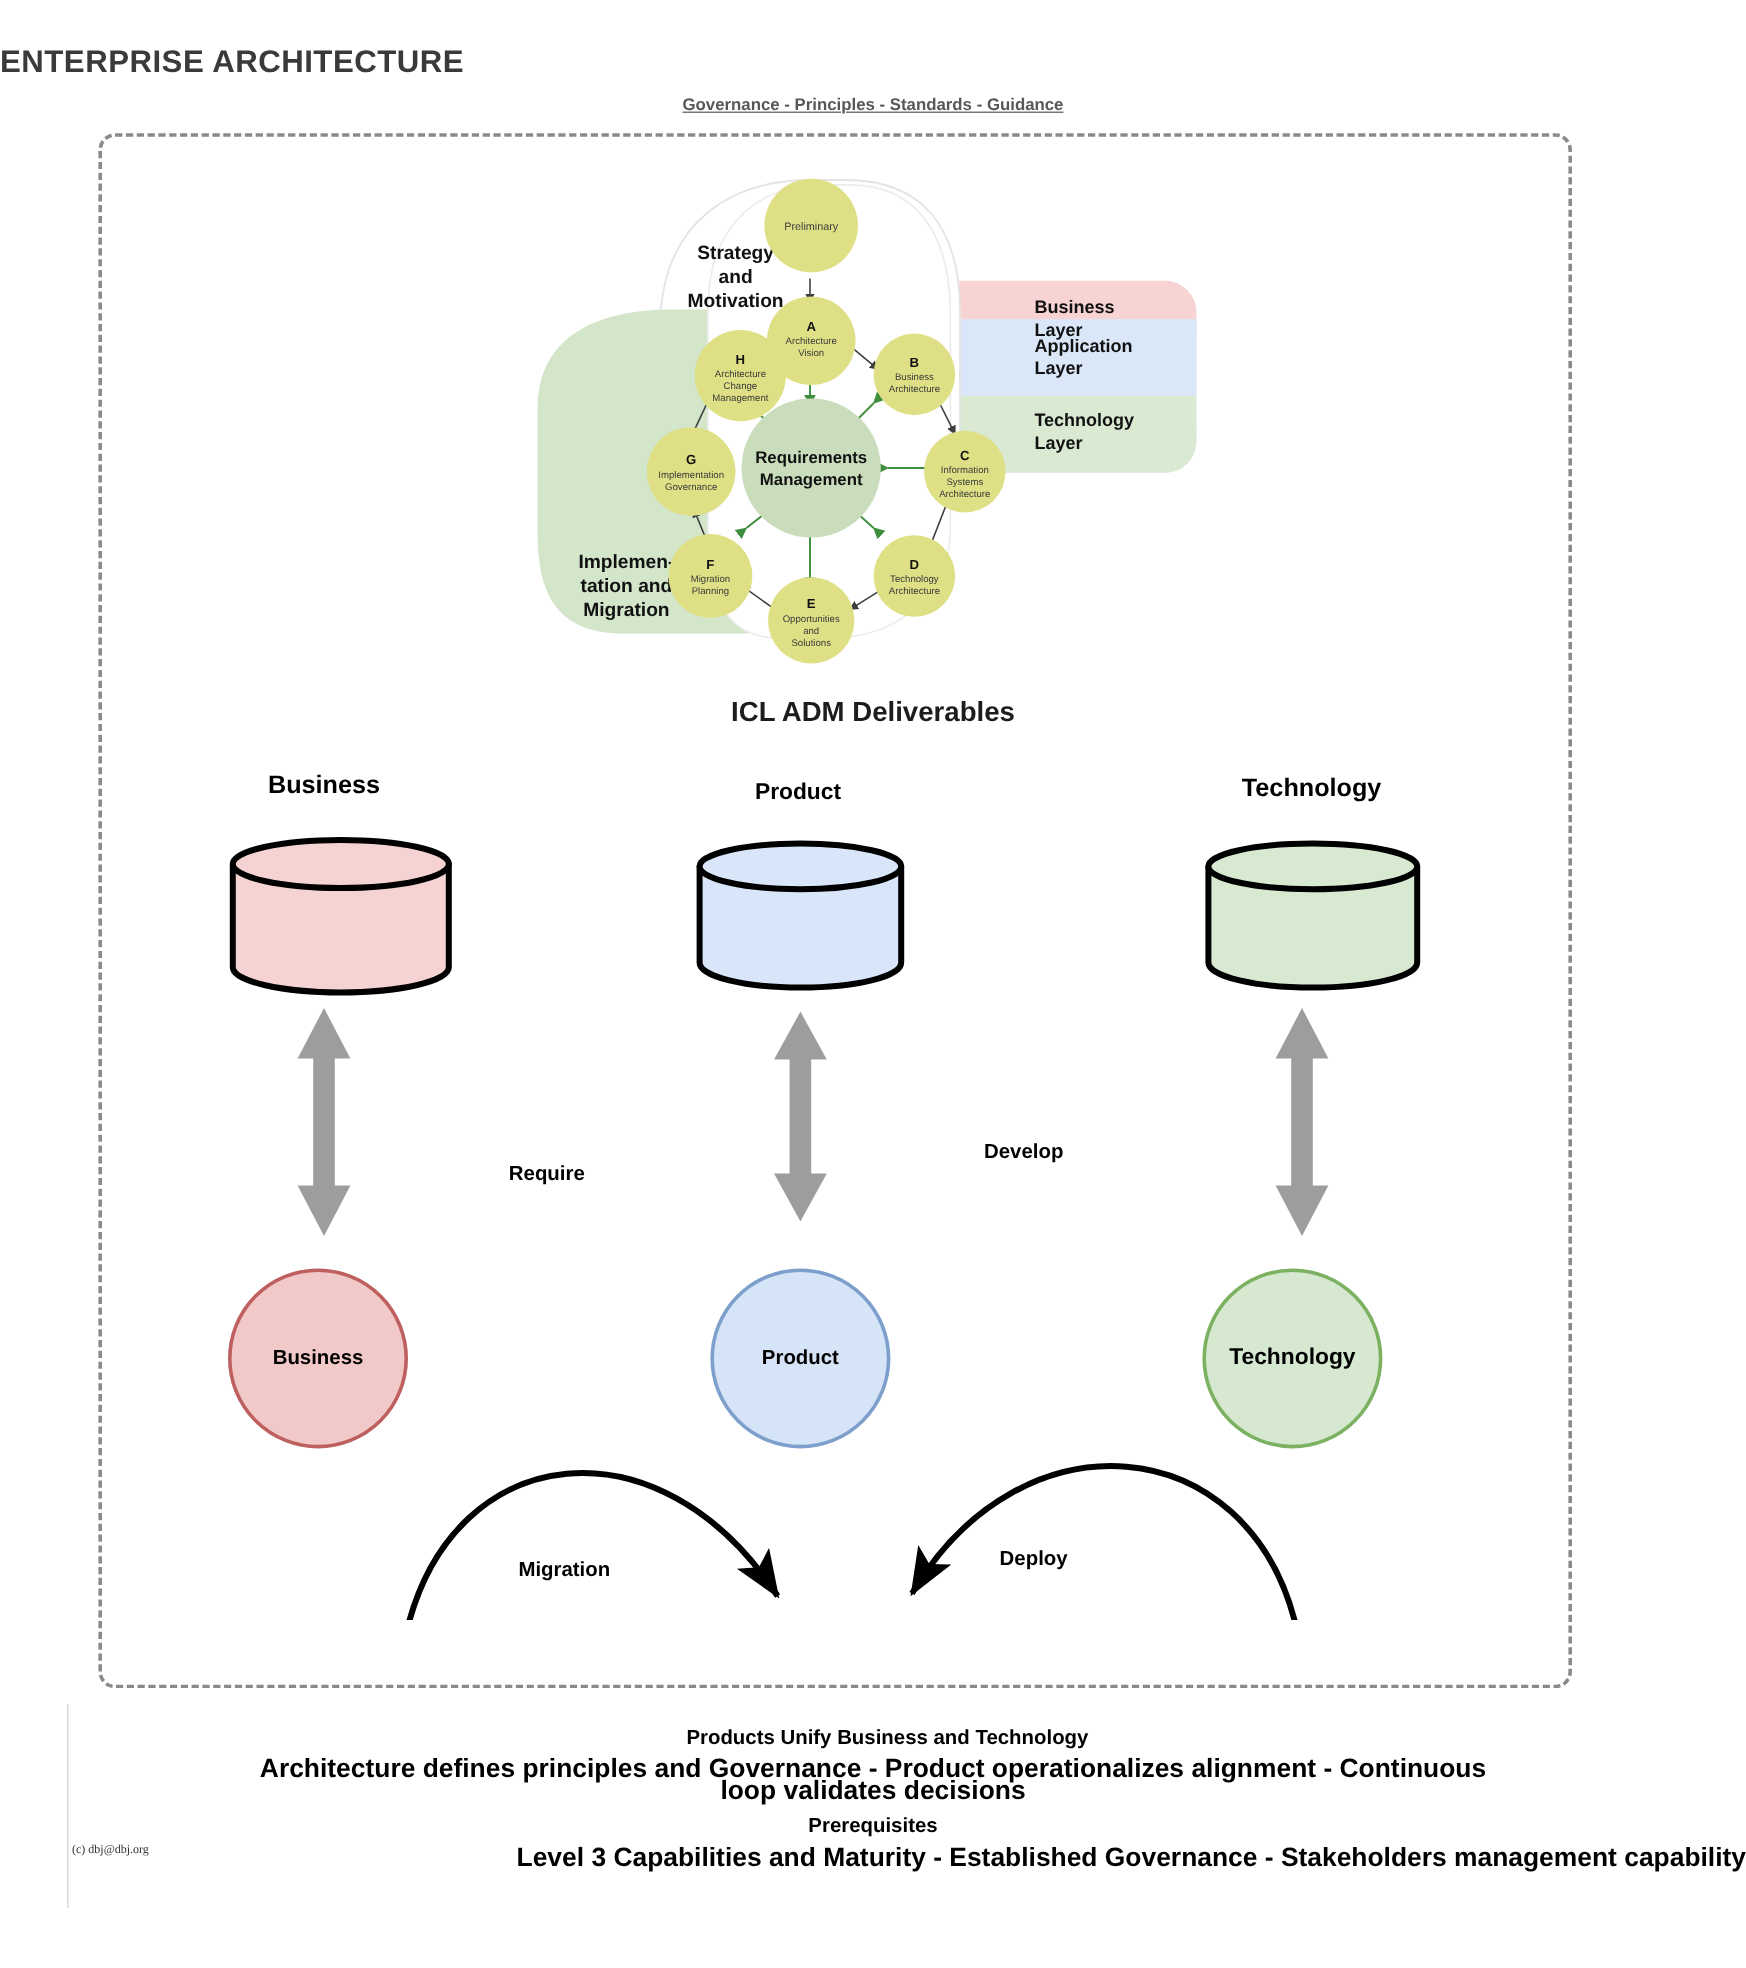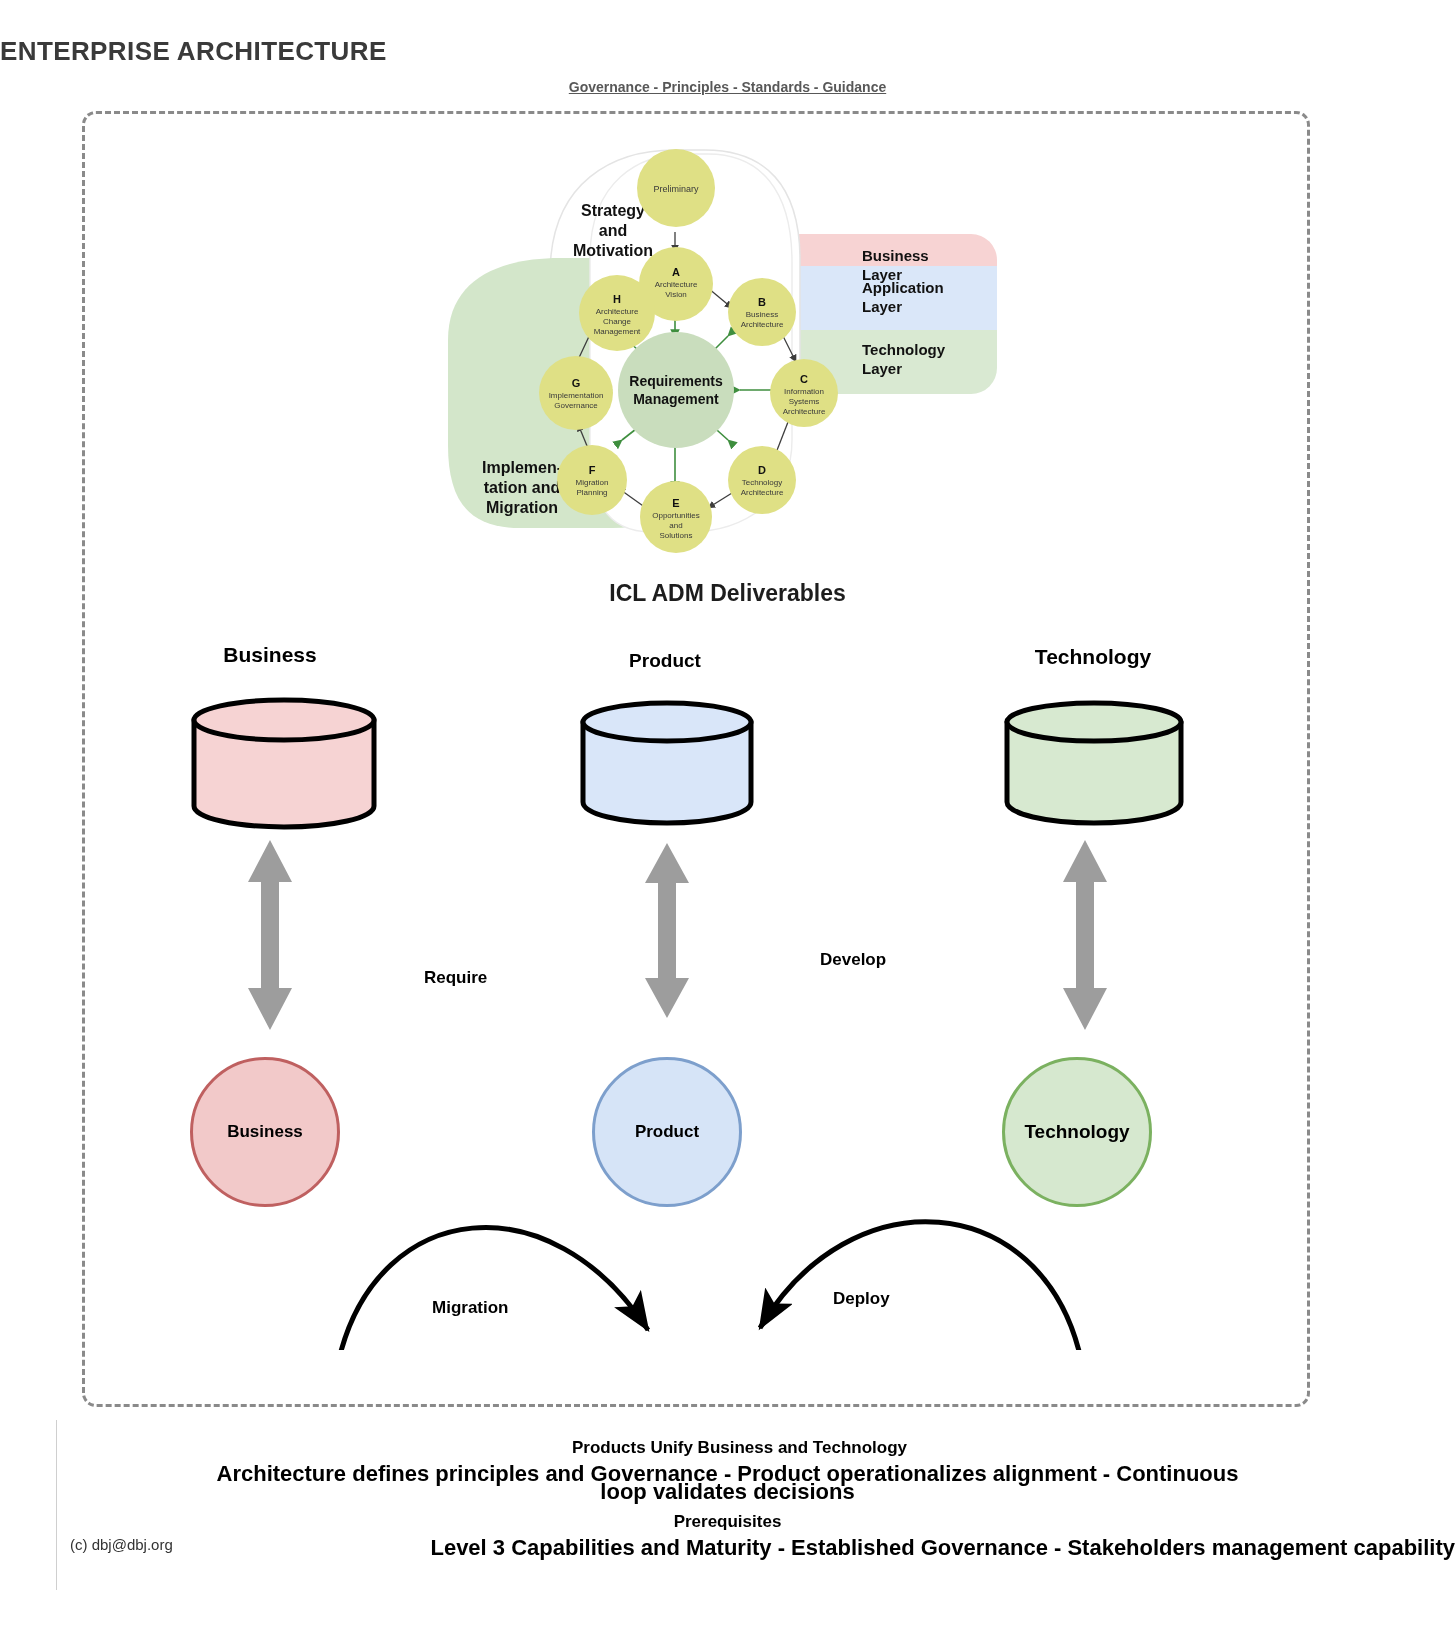--- a/index.html
+++ b/index.html
@@ -122,24 +122,25 @@
   .footer {
     position: absolute;
     left: 0; right: 0;
     text-align: center;
     color: #000;
   }
   .foot-h  { font-size: 17px; font-weight: bold; }
   .foot-b  { font-size: 22px; font-weight: bold; line-height: 1.45; }
   .copyright {
     position: absolute;
-    left: 70px;
+    left: 60px;
     top: 1536px;
-    font-size: 15px;
+    font-size: 10px;
     color: #333;
+    font-family: Liberation Serif, serif;
   }
   .left-rule {
     position: absolute;
     left: 56px;
     top: 1420px;
     width: 1px;
     height: 170px;
     background: #cfcfcf;
   }
 </style>

